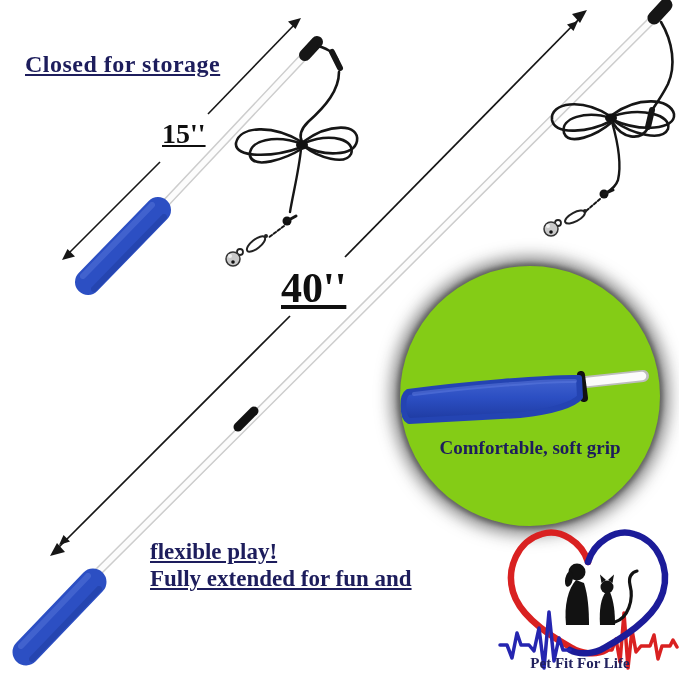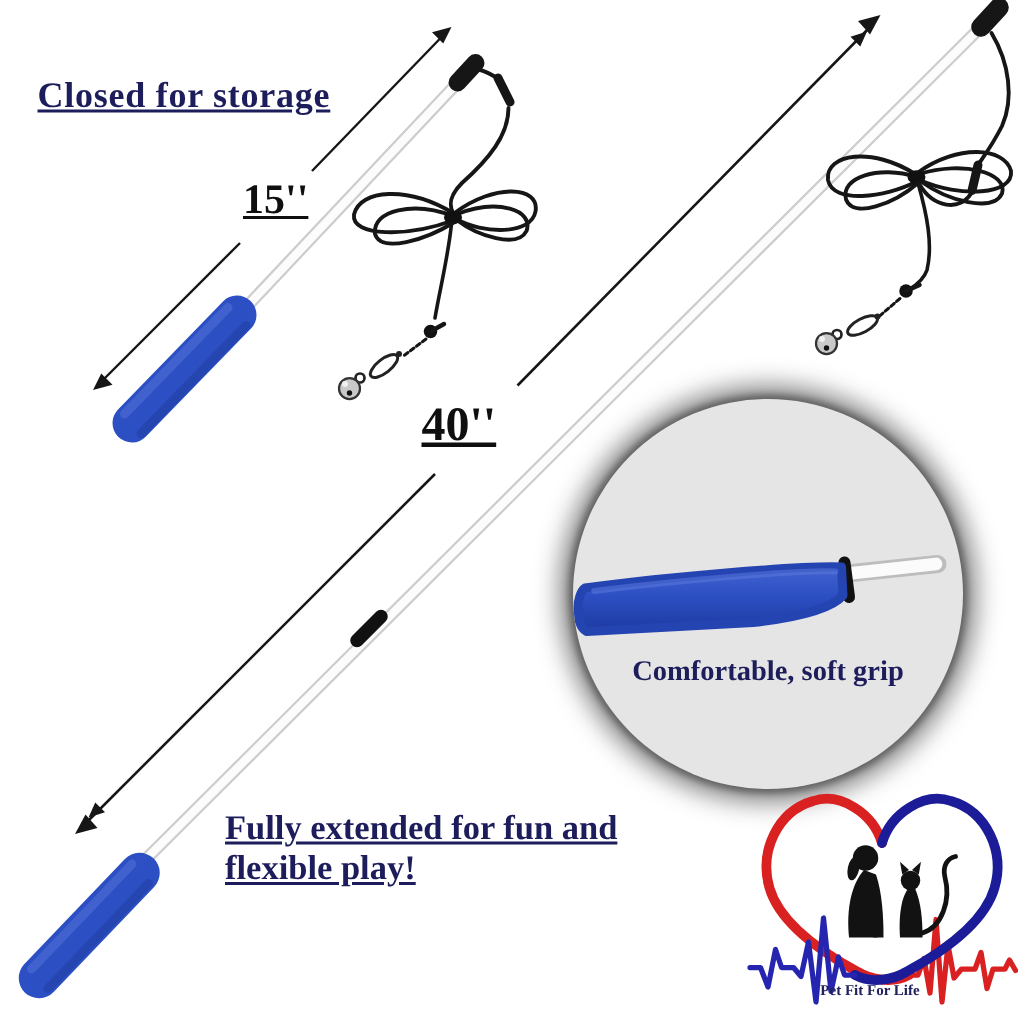--- a/index.html
+++ b/index.html
@@ -2,33 +2,33 @@
 <html><head>
 <meta charset="utf-8">
 <style>
   html,body{margin:0;padding:0;background:#fff;}
   .stage{position:relative;width:679px;height:676px;background:#ffffff;overflow:hidden;
          font-family:"Liberation Serif","DejaVu Serif",serif;}
   .stage svg{position:absolute;left:0;top:0;}
   .lbl{position:absolute;font-weight:700;color:#1d1d5c;white-space:nowrap;text-decoration:underline;}
   .lbl-closed{left:25px;top:51px;font-size:24px;letter-spacing:.5px;}
   .lbl-15{left:162px;top:118px;font-size:28px;color:#0f0f0f;}
-  .lbl-40{left:281px;top:264px;font-size:32px;color:#0f0f0f;}
+  .lbl-40{left:281px;top:264px;font-size:42px;color:#0f0f0f;}
   .lbl-extended{left:150px;top:538px;font-size:23px;line-height:1.18;}
-  .inset{position:absolute;left:382px;top:266px;width:260px;height:260px;border-radius:50%;
-         background:#e5e5e5;
+  .inset{position:absolute;left:400px;top:266px;width:260px;height:260px;border-radius:50%;
+         background:#84cc16;
          box-shadow:0 0 4px 3px rgba(60,60,60,.55), 0 0 16px 9px rgba(35,35,35,.55);
          overflow:hidden;}
   .inset svg{position:absolute;left:0;top:0;}
   .inset-caption{position:absolute;left:0;top:170px;width:100%;text-align:center;
          font-weight:700;font-size:19px;color:#1d1d5c;line-height:1.22;}
   .logo-wrap{position:absolute;left:480px;top:525px;width:199px;height:151px;}
   .logo-wrap svg{position:absolute;left:0;top:0;}
   .logo-text{position:absolute;left:12px;top:130px;width:176px;text-align:center;
-         font-weight:700;font-size:10px;color:#22225e;}
+         font-weight:700;font-size:15px;color:#22225e;}
 </style>
 </head>
 <body>
 
 <div class="stage">
 
   <svg width="679" height="676" viewBox="0 0 679 676">
 
     <defs>
       <linearGradient id="foamGrad" x1="0" y1="0" x2="0" y2="1">
@@ -157,17 +157,17 @@
         <path d="M135,97 C148,93 154,75 150,60 C148,52 152,47 157,46" fill="none" stroke="#121212" stroke-width="3.2" stroke-linecap="round"></path>
       </g>
     </svg>
     <div class="logo-text">Pet Fit For Life</div>
   </div>
 
   <div class="lbl lbl-closed">Closed for storage</div>
   <div class="lbl lbl-15">15''</div>
   <div class="lbl lbl-40">40''</div>
   <div class="lbl lbl-extended">
+    <div>flexible play!</div>
     <div>Fully extended for fun and</div>
-    <div>flexible play!</div>
   </div>
 
 </div>
 
 </body></html>

